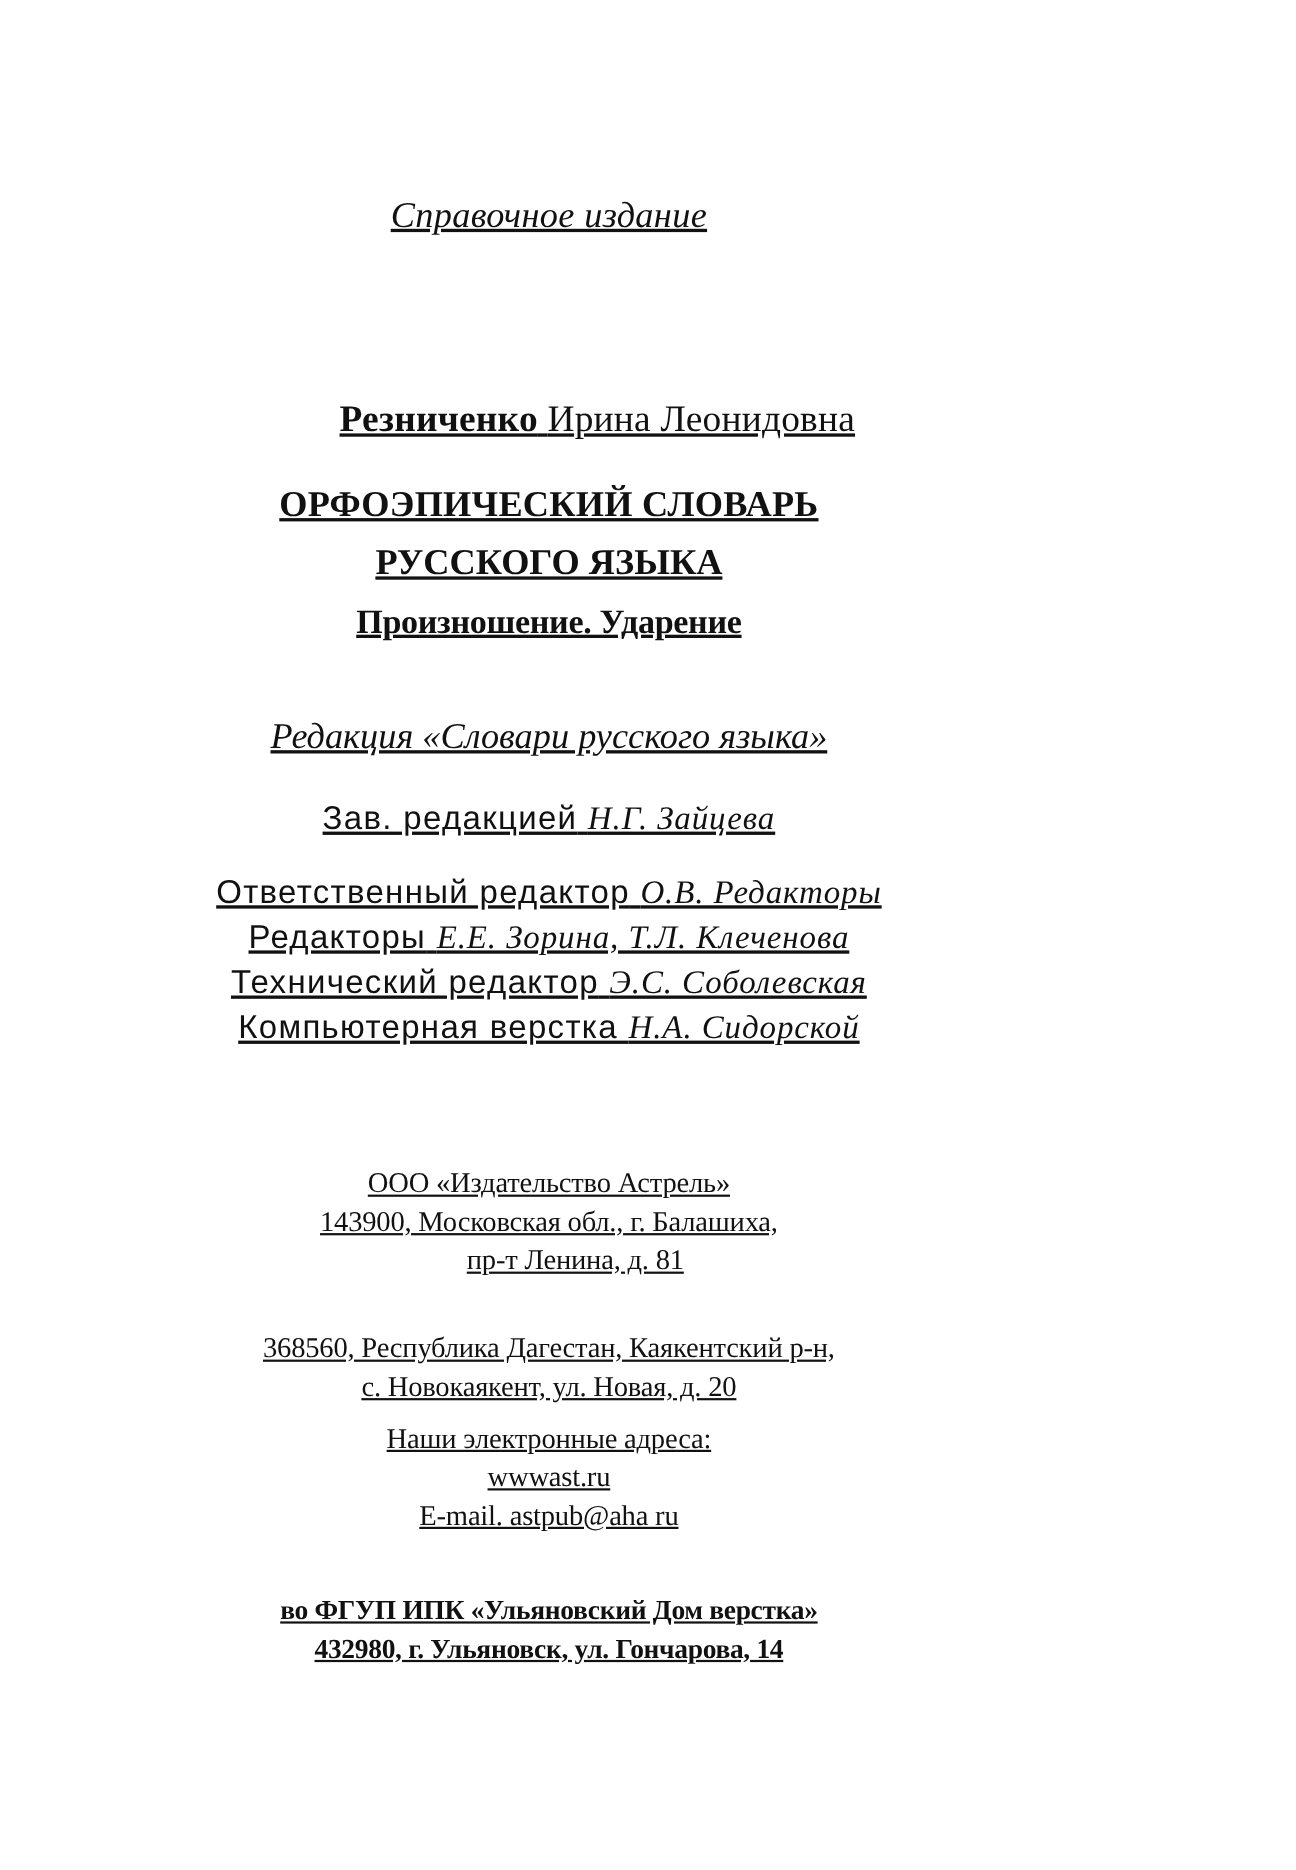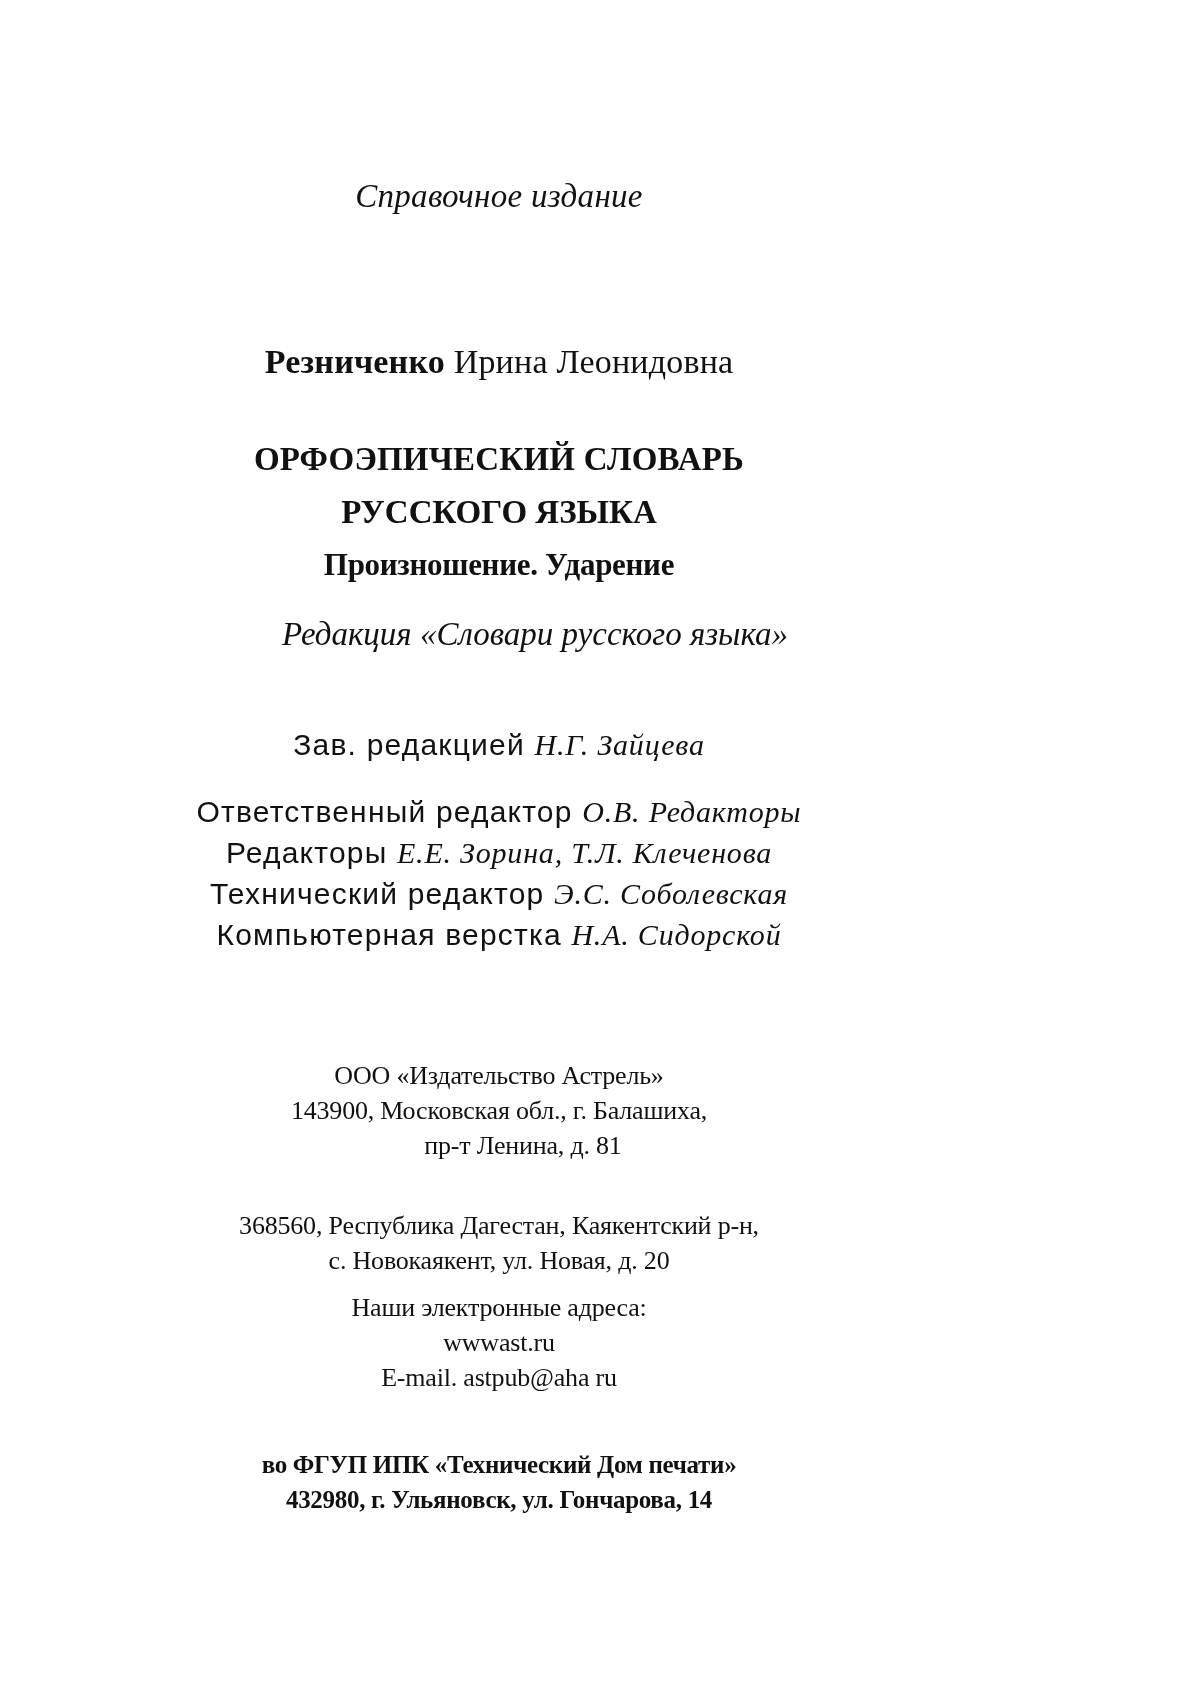--- a/index.html
+++ b/index.html
@@ -21,57 +21,58 @@
       top: 0;
       width: 1178px;
       height: 1700px;
     }
     .line {
       position: absolute;
       left: 0;
       width: 998px;
       text-align: center;
       white-space: nowrap;
+      text-decoration: underline;
     }
     .b { font-weight: bold; }
 
     .edition-type {
       top: 178px;
       font-size: 33px;
       font-style: italic;
       letter-spacing: 0.3px;
     }
     .author {
-      top: 343px;
+      top: 363px;
       font-size: 34px;
       letter-spacing: 0.2px;
+      margin-left: 44px;
     }
     .title1 {
       top: 441px;
       font-size: 33px;
       font-weight: bold;
       letter-spacing: 0.2px;
     }
     .title2 {
       top: 494px;
       font-size: 33px;
       font-weight: bold;
     }
     .subtitle {
       top: 547px;
       font-size: 31px;
       font-weight: bold;
       letter-spacing: -0.3px;
       text-align: center;
     }
     .editorial {
-      top: 616px;
+      top: 652px;
       font-size: 33px;
       font-style: italic;
-      padding-left: 36px;
     }
     .staff {
       font-family: "Liberation Sans Narrow", "Liberation Sans", "DejaVu Sans", sans-serif;
       font-size: 30px;
       letter-spacing: 1.2px;
     }
     .staff .name {
       font-family: "Liberation Serif", "DejaVu Serif", serif;
       font-style: italic;
       letter-spacing: 0.8px;
@@ -147,16 +148,16 @@
   <div class="line pub pub-1">143900, Московская обл., г. Балашиха,</div>
   <div class="line pub pub-2">пр-т Ленина, д. 81</div>
 
   <div class="line pub pub-4">368560, Республика Дагестан, Каякентский р-н,</div>
   <div class="line pub pub-5">с. Новокаякент, ул. Новая, д. 20</div>
 
   <div class="line pub web-0">Наши электронные адреса:</div>
   <div class="line pub web-1">wwwast.ru</div>
   <div class="line pub web-2">E-mail. astpub@aha ru</div>
 
-  <div class="line print print-1">во ФГУП ИПК «Технический Дом печати»</div>
+  <div class="line print print-1">во ФГУП ИПК «Ульяновский Дом верстка»</div>
   <div class="line print print-2">432980, г. Ульяновск, ул. Гончарова, 14</div>
 
 </div>
 
 </body></html>

